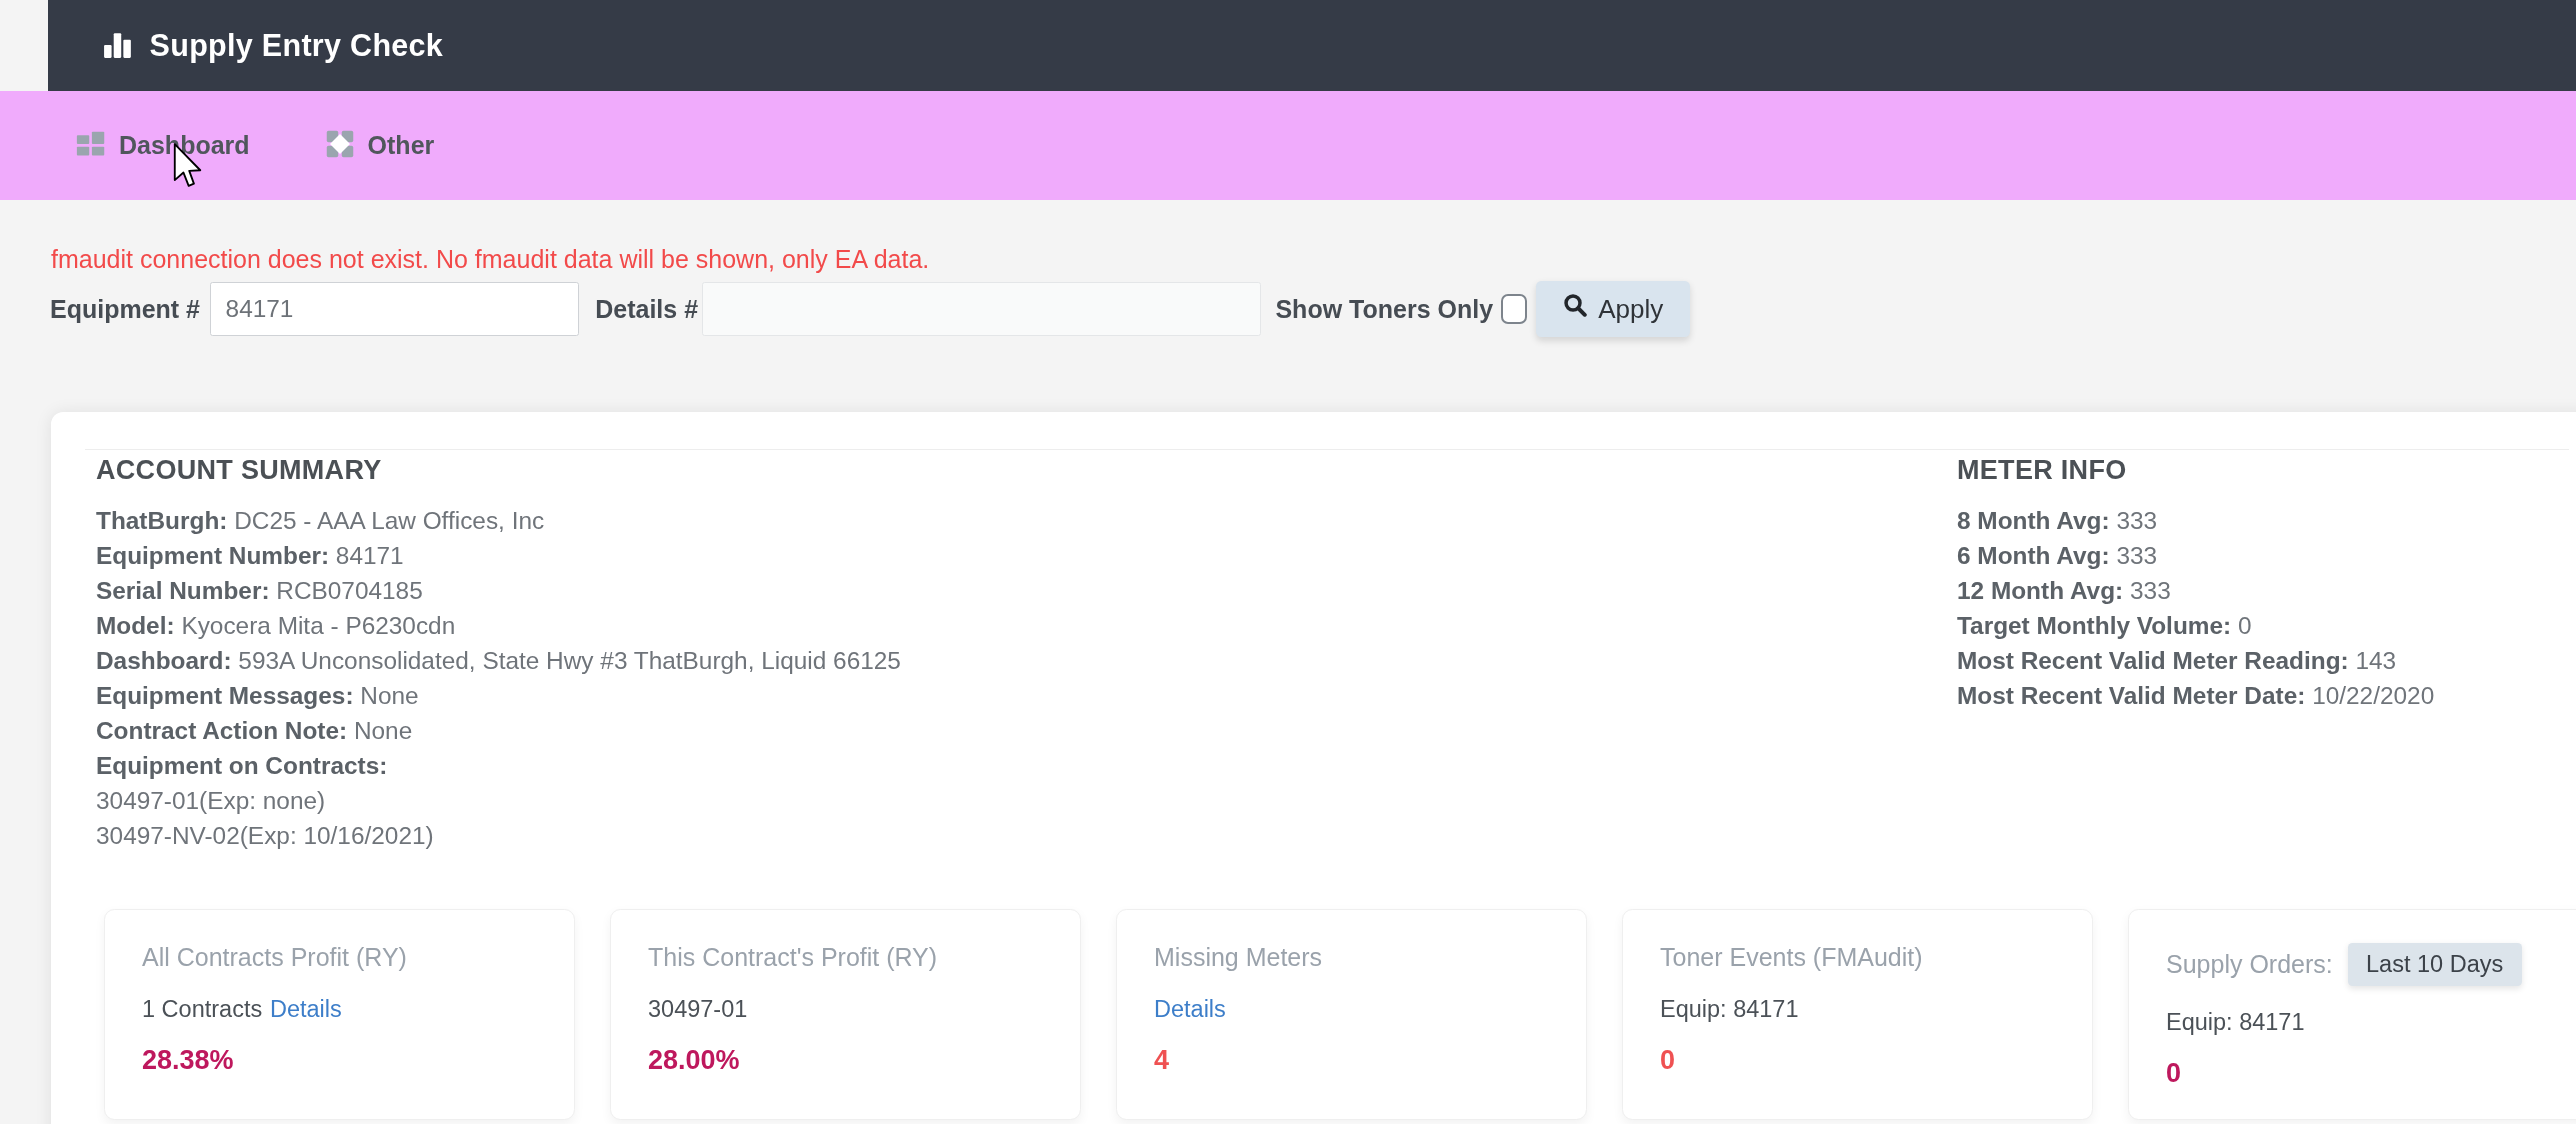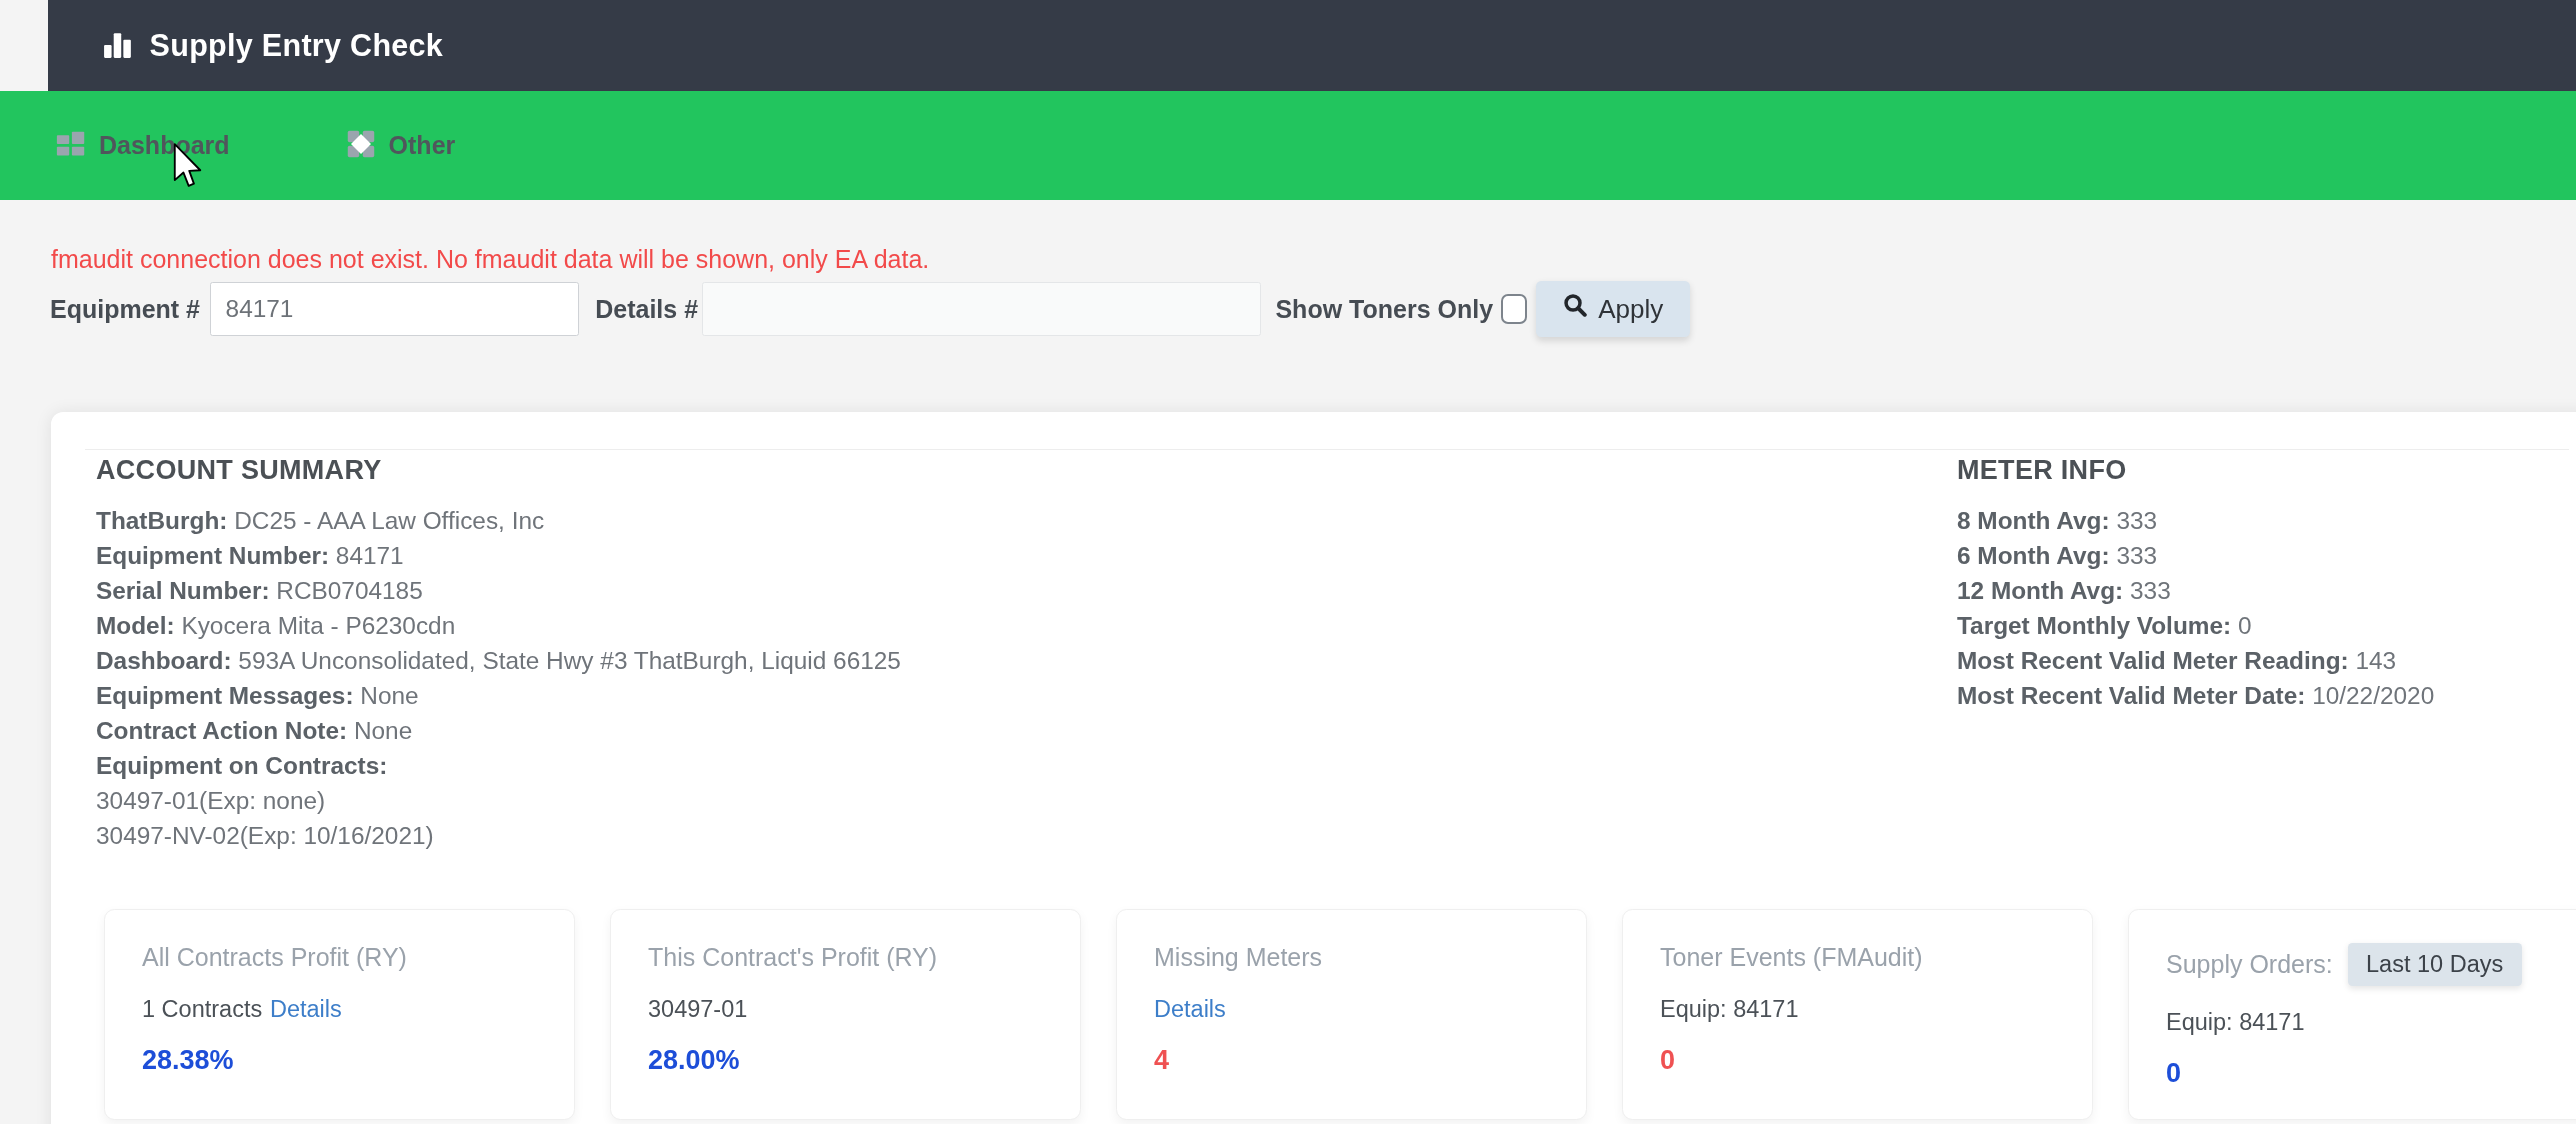--- a/index.html
+++ b/index.html
@@ -12,22 +12,22 @@
 
   
   .app-header {
     height: 91px; background: #353b47;
     display: flex; align-items: center; padding-left: 55px; gap: 16.6px; margin-left: 48px;
   }
   .app-title { color: #ffffff; font-size: 30.5px; font-weight: bold; letter-spacing: 0.3px; }
 
   
   .tabbar {
-    height: 109px; background: #22c55e;
-    display: flex; align-items: center; padding-left: 56px; gap: 116px;
+    height: 109px; background: #f0abfc;
+    display: flex; align-items: center; padding-left: 76px; gap: 75px;
   }
   .tab { display: flex; align-items: center; gap: 13px; cursor: pointer; }
   .tab-label { font-size: 25px; font-weight: bold; color: #50565c; }
 
   
   .content { position: absolute; top: 200px; left: 0; width: 2605px; bottom: 0; background: #f4f4f4; }
 
   .error-msg { margin: 45px 0 0 51px; font-size: 25px; color: #f24a4a; }
 
   .filter-row { display: flex; align-items: center; margin: 7px 0 0 50px; }
@@ -76,21 +76,21 @@
     width: 471px; height: 211px; background: #fff;
     border: 0.9px solid #efefef; border-radius: 10.5px;
     box-shadow: 0 4.4px 10.5px rgba(0,0,0,.05);
     padding: 33px 26px 0 37px;
   }
   .stat-title { font-size: 25px; color: #9aa2ab; display: flex; align-items: center; }
   .stat-sub { margin-top: 23.5px; font-size: 23.5px; color: #4b5157; }
   .stat-link { color: #3d7ec9; text-decoration: none; cursor: pointer; }
   .stat-sub span:not(:empty) ~ .stat-link { margin-left: 7.8px; }
   .stat-value { margin-top: 22px; font-size: 27px; font-weight: bold; }
-  .stat-value[data-color="teal"] { color: #1d4ed8; }
+  .stat-value[data-color="teal"] { color: #be185d; }
   .stat-value[data-color="red"]  { color: #ef5152; }
   .badge {
     margin-left: 15px; padding: 7.8px 18.3px; background: #dce4eb; border-radius: 4.4px;
     font-size: 23.5px; color: #3c4249; box-shadow: 0 2.6px 6.1px rgba(0,0,0,.10);
     white-space: nowrap; cursor: pointer;
   }
 
   .icon { flex: 0 0 auto; display: inline-block; }
   .cursor { position: absolute; left: 172px; top: 143px; z-index: 99; }
 </style>

